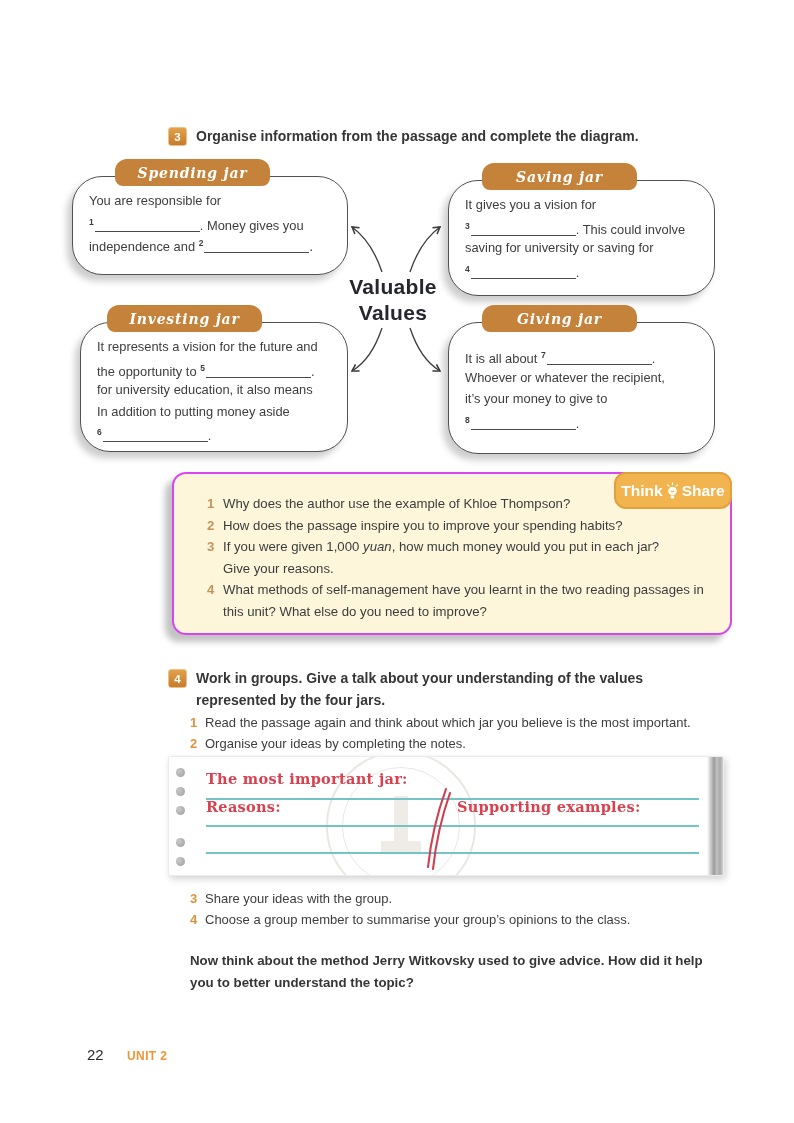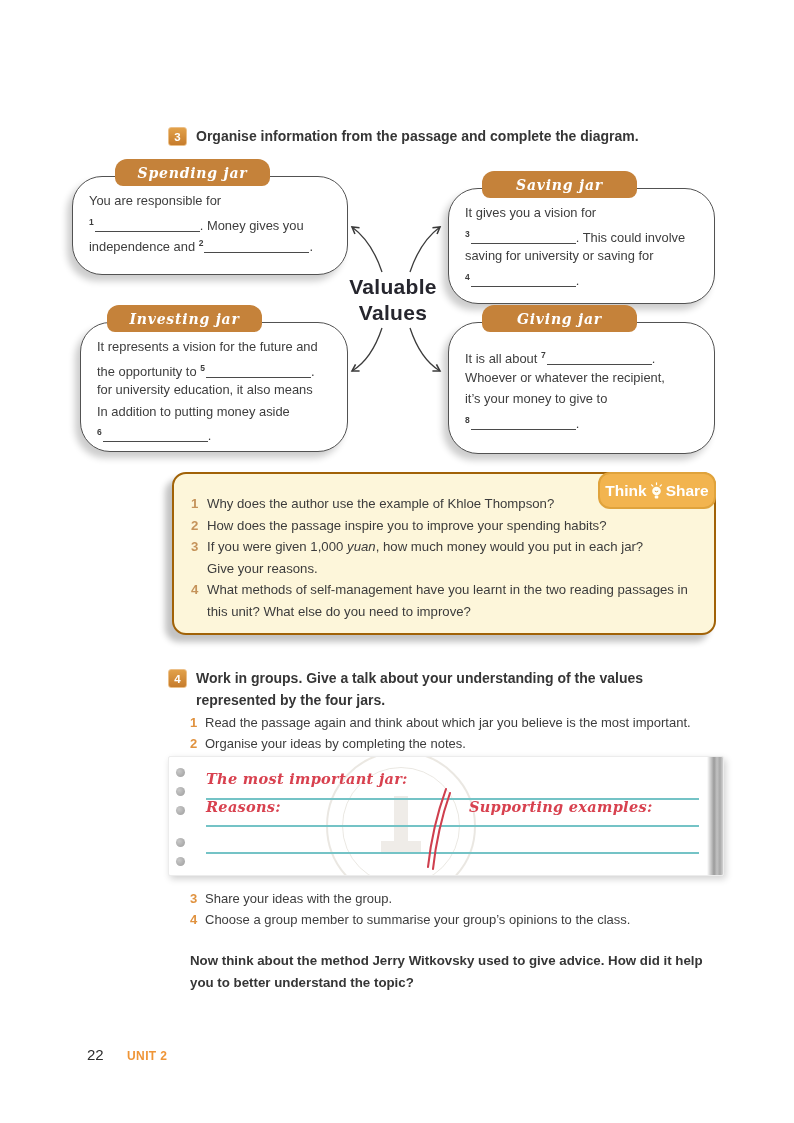--- a/index.html
+++ b/index.html
@@ -45,22 +45,23 @@
   .center-title {
     position:absolute; left:322px; top:274px; width:142px; text-align:center;
     font-family:Liberation Sans, sans-serif; font-weight:bold; font-size:21px;
     line-height:26px; color:#26262e; letter-spacing:0.3px;
   }
   .arrows { position:absolute; left:0; top:0; pointer-events:none; }
 
   
   .think-box {
     position:absolute; left:172px; top:472px; width:540px; height:159px;
-    background:#fdf6da; border:2px solid #a16207; border-radius:14px;
+    background:#fdf6da; border:2px solid #d946ef; border-radius:14px;
     box-shadow:-7px 7px 6px rgba(0,0,0,0.24);
+    padding-left:16px;
   }
   .think-badge {
     position:absolute; top:-2px; right:-2px; width:118px; height:37px;
     background:#f2b44f; border:2px solid #e0a33c; border-radius:12px;
     display:flex; align-items:center; justify-content:center; gap:2px;
     color:#fff; font-weight:bold; font-size:15.5px; box-sizing:border-box;
   }
   .questions { padding:19px 12px 0 17px; }
   .q { display:flex; font-size:13.2px; line-height:21.6px; }
   .qn { width:16px; flex:none; font-weight:bold; color:#c5935a; }
@@ -75,21 +76,21 @@
 
   
   .notes {
     position:absolute; left:168px; top:756px; width:554px; height:118px;
     background:#fff; border:1px solid #ececec; border-radius:2px;
     box-shadow:2px 3px 7px rgba(0,0,0,0.18); overflow:hidden;
   }
   .hole { position:absolute; left:7px; width:9px; height:9px; border-radius:50%;
     background:radial-gradient(circle at 35% 35%, #c9c9c9, #9c9c9c); }
   .note-label {
-    position:absolute; font-family:"DejaVu Serif", serif; font-style:italic; font-weight:bold;
+    position:absolute; font-family:"DejaVu Serif", serif; font-weight:bold;
     color:#d8414f; font-size:14.5px; letter-spacing:0.3px; white-space:nowrap;
   }
   .nline { position:absolute; height:2px; background:#74c3c6; left:37px; right:24px; }
   .paper-edge {
     position:absolute; right:0; top:0; bottom:0; width:16px;
     background:linear-gradient(90deg,#ffffff 0px,#c7c7c7 4px,#9b9b9b 7px,#c2c2c2 10px,#a8a8a8 13px,#d2d2d2 16px);
   }
   .wm { position:absolute; left:157px; top:-6px; width:150px; height:150px; opacity:0.5; color:rgba(165,152,128,0.45); }
   .wm-outer { position:absolute; inset:0; border:2px solid; border-radius:50%; color:inherit; }
   .wm-inner { position:absolute; inset:16px; border:1.5px solid; border-radius:50%; color:inherit; }
@@ -134,21 +135,21 @@
 
   <div class="jar-box" style="left:72px; top:176px; width:274px; height:97px;">
     <div class="jar-tab" style="left:42px;">Spending jar</div>
     <div class="jar-content">
       <div class="jline"><span>You are responsible for</span></div>
       <div class="jline"><span class="sup">1</span><span class="blank"></span><span>. Money gives you</span></div>
       <div class="jline"><span>independence and </span><span class="sup">2</span><span class="blank"></span><span>.</span></div>
     </div>
   </div>
 
-  <div class="jar-box" style="left:448px; top:188px; width:265px; height:114px;">
+  <div class="jar-box" style="left:448px; top:180px; width:265px; height:114px;">
     <div class="jar-tab" style="left:33px;">Saving jar</div>
     <div class="jar-content">
       <div class="jline"><span>It gives you a vision for</span></div>
       <div class="jline"><span class="sup">3</span><span class="blank"></span><span>. This could involve</span></div>
       <div class="jline"><span>saving for university or saving for</span></div>
       <div class="jline"><span class="sup">4</span><span class="blank"></span><span>.</span></div>
     </div>
   </div>
 
   <div class="jar-box" style="left:80px; top:322px; width:266px; height:128px;">
@@ -233,21 +234,21 @@
     </div>
     <div class="hole" style="top:11px;"></div>
     <div class="hole" style="top:30px;"></div>
     <div class="hole" style="top:49px;"></div>
     <div class="hole" style="top:81px;"></div>
     <div class="hole" style="top:100px;"></div>
 
     <div class="note-label" style="left:37px; top:13px;">The most important jar:</div>
     <div class="nline" style="top:41px;"></div>
     <div class="note-label" style="left:37px; top:41px;">Reasons:</div>
-    <div class="note-label" style="left:300px; top:41px;">Supporting examples:</div>
+    <div class="note-label" style="left:288px; top:41px;">Supporting examples:</div>
     <div class="nline" style="top:68px;"></div>
     <div class="nline" style="top:95px;"></div>
 
     <svg style="position:absolute; left:252px; top:28px;" width="30" height="86" viewBox="0 0 30 86">
       <g fill="none" stroke="#cf3f4e" stroke-width="2.1" stroke-linecap="round">
         <path d="M7,82 C10,54 17,26 25,4"></path>
         <path d="M12,84 C15,56 22,28 29,8"></path>
       </g>
     </svg>
     <div class="paper-edge"></div>

